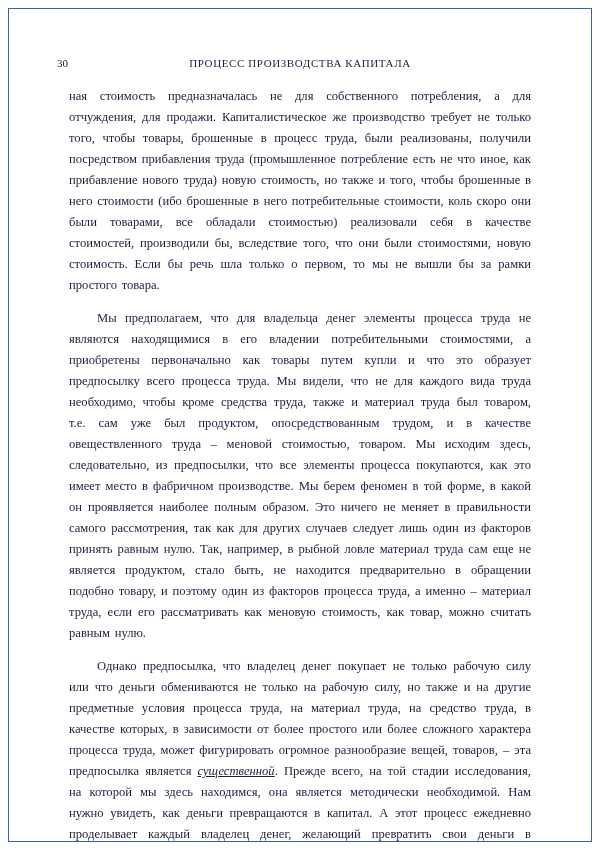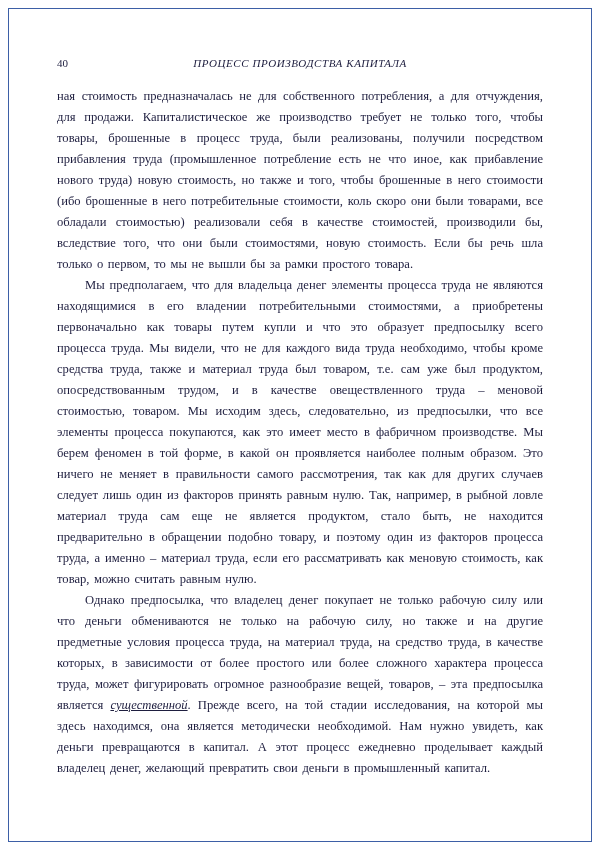--- a/index.html
+++ b/index.html
@@ -44,47 +44,46 @@
   }
   .page-number {
     position: absolute;
     left: 0;
     top: 0;
   }
   .running-title {
     display: block;
     text-align: center;
     letter-spacing: 0.6px;
-    font-style: italic;
   }
   .text-block {
     font-size: 12.6px;
     line-height: 21px;
     text-align: justify;
     word-spacing: 1.5px;
   }
   .para {
-    margin: 0;
+    margin: 12px;
   }
   .para.indent {
     text-indent: 28px;
   }
   .seg-italic {
     font-style: italic;
     text-decoration: underline;
   }
 </style>
 </head>
 <body>
 
 <div class="page">
   <div class="frame"></div>
   <div class="content">
     <div class="page-header">
-      <span class="page-number">40</span>
+      <span class="page-number">30</span>
       <span class="running-title">ПРОЦЕСС ПРОИЗВОДСТВА КАПИТАЛА</span>
     </div>
     <div class="text-block">
         <p class="para"><span>ная стоимость предназначалась не для собственного потребления, а для отчуждения, для продажи. Капиталистическое же производство требует не только того, чтобы товары, брошенные в процесс труда, были реализованы, получили посредством прибавления труда (промышленное потребление есть не что иное, как прибавление нового труда) новую стоимость, но также и того, чтобы брошенные в него стоимости (ибо брошенные в него потребительные стоимости, коль скоро они были товарами, все обладали стоимостью) реализовали себя в качестве стоимостей, производили бы, вследствие того, что они были стоимостями, новую стоимость. Если бы речь шла только о первом, то мы не вышли бы за рамки простого товара.</span></p>
         <p class="para indent"><span>Мы предполагаем, что для владельца денег элементы процесса труда не являются находящимися в его владении потребительными стоимостями, а приобретены первоначально как товары путем купли и что это образует предпосылку всего процесса труда. Мы видели, что не для каждого вида труда необходимо, чтобы кроме средства труда, также и материал труда был товаром, т.е. сам уже был продуктом, опосредствованным трудом, и в качестве овеществленного труда – меновой стоимостью, товаром. Мы исходим здесь, следовательно, из предпосылки, что все элементы процесса покупаются, как это имеет место в фабричном производстве. Мы берем феномен в той форме, в какой он проявляется наиболее полным образом. Это ничего не меняет в правильности самого рассмотрения, так как для других случаев следует лишь один из факторов принять равным нулю. Так, например, в рыбной ловле материал труда сам еще не является продуктом, стало быть, не находится предварительно в обращении подобно товару, и поэтому один из факторов процесса труда, а именно – материал труда, если его рассматривать как меновую стоимость, как товар, можно считать равным нулю.</span></p>
         <p class="para indent"><span>Однако предпосылка, что владелец денег покупает не только рабочую силу или что деньги обмениваются не только на рабочую силу, но также и на другие предметные условия процесса труда, на материал труда, на средство труда, в качестве которых, в зависимости от более простого или более сложного характера процесса труда, может фигурировать огромное разнообразие вещей, товаров, – эта предпосылка является </span><span class="seg-italic">существенной</span><span>. Прежде всего, на той стадии исследования, на которой мы здесь находимся, она является методически необходимой. Нам нужно увидеть, как деньги превращаются в капитал. А этот процесс ежедневно проделывает каждый владелец денег, желающий превратить свои деньги в промышленный капитал.</span></p>
       </div>
   </div>
 </div>
 

